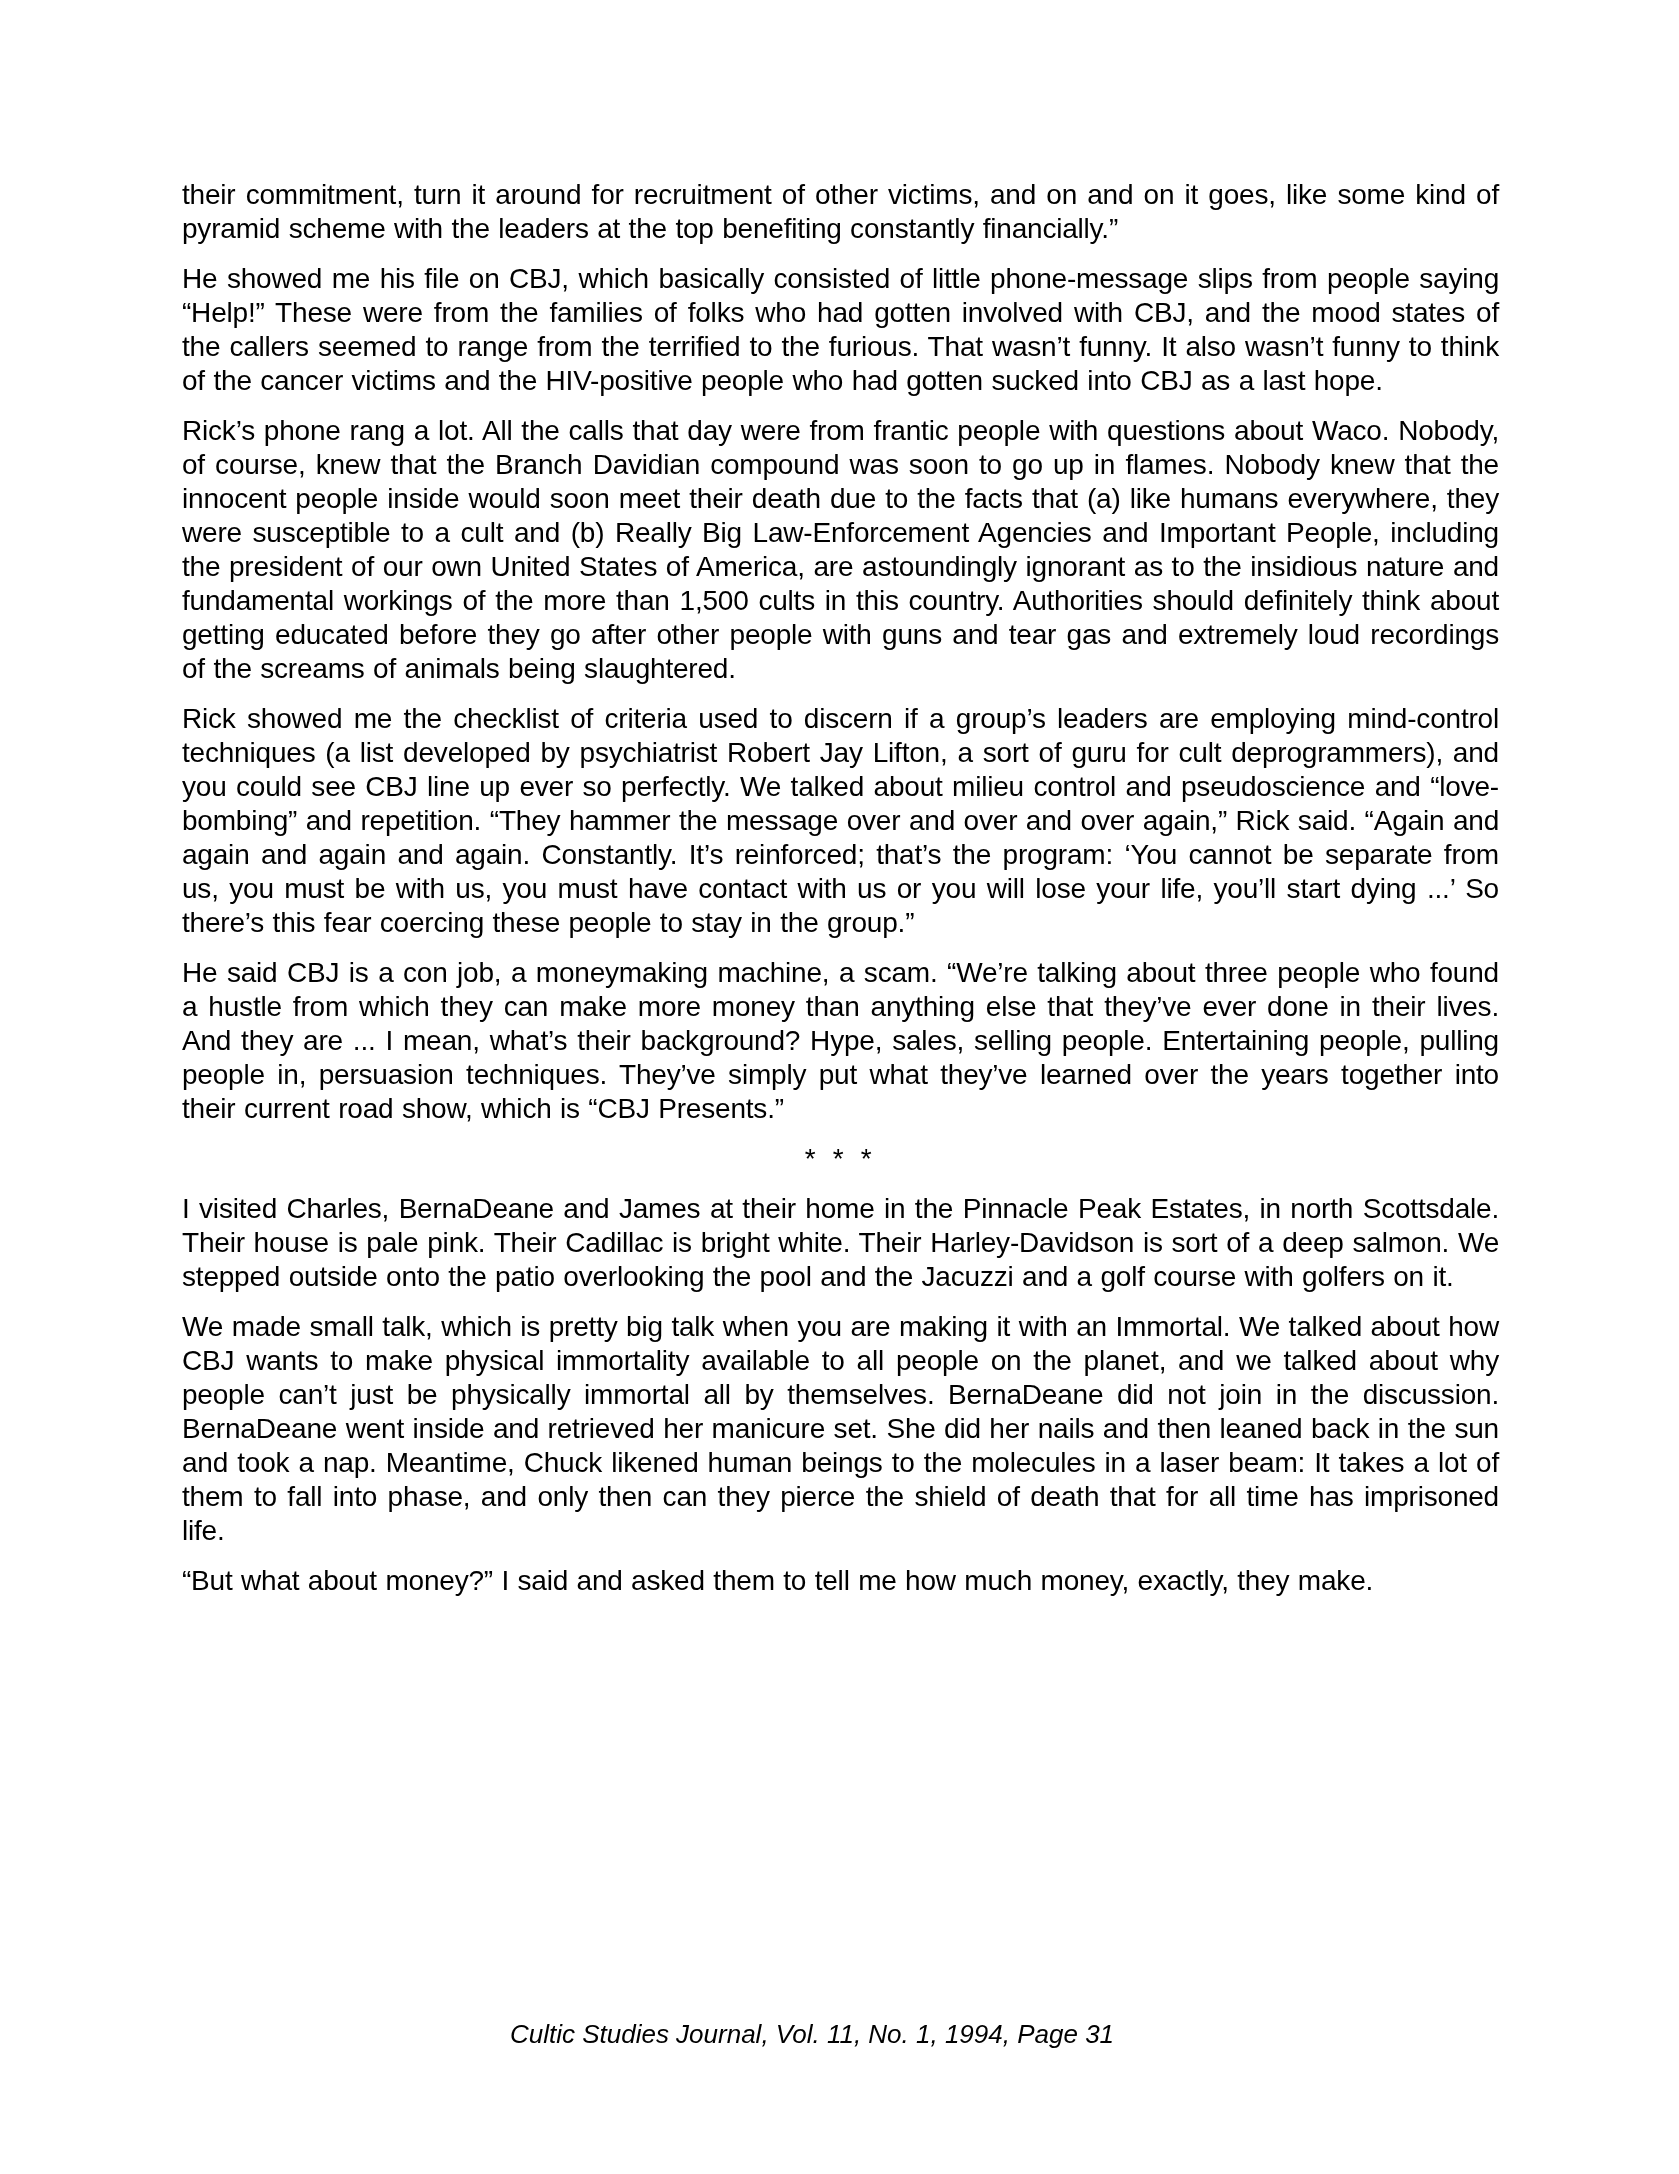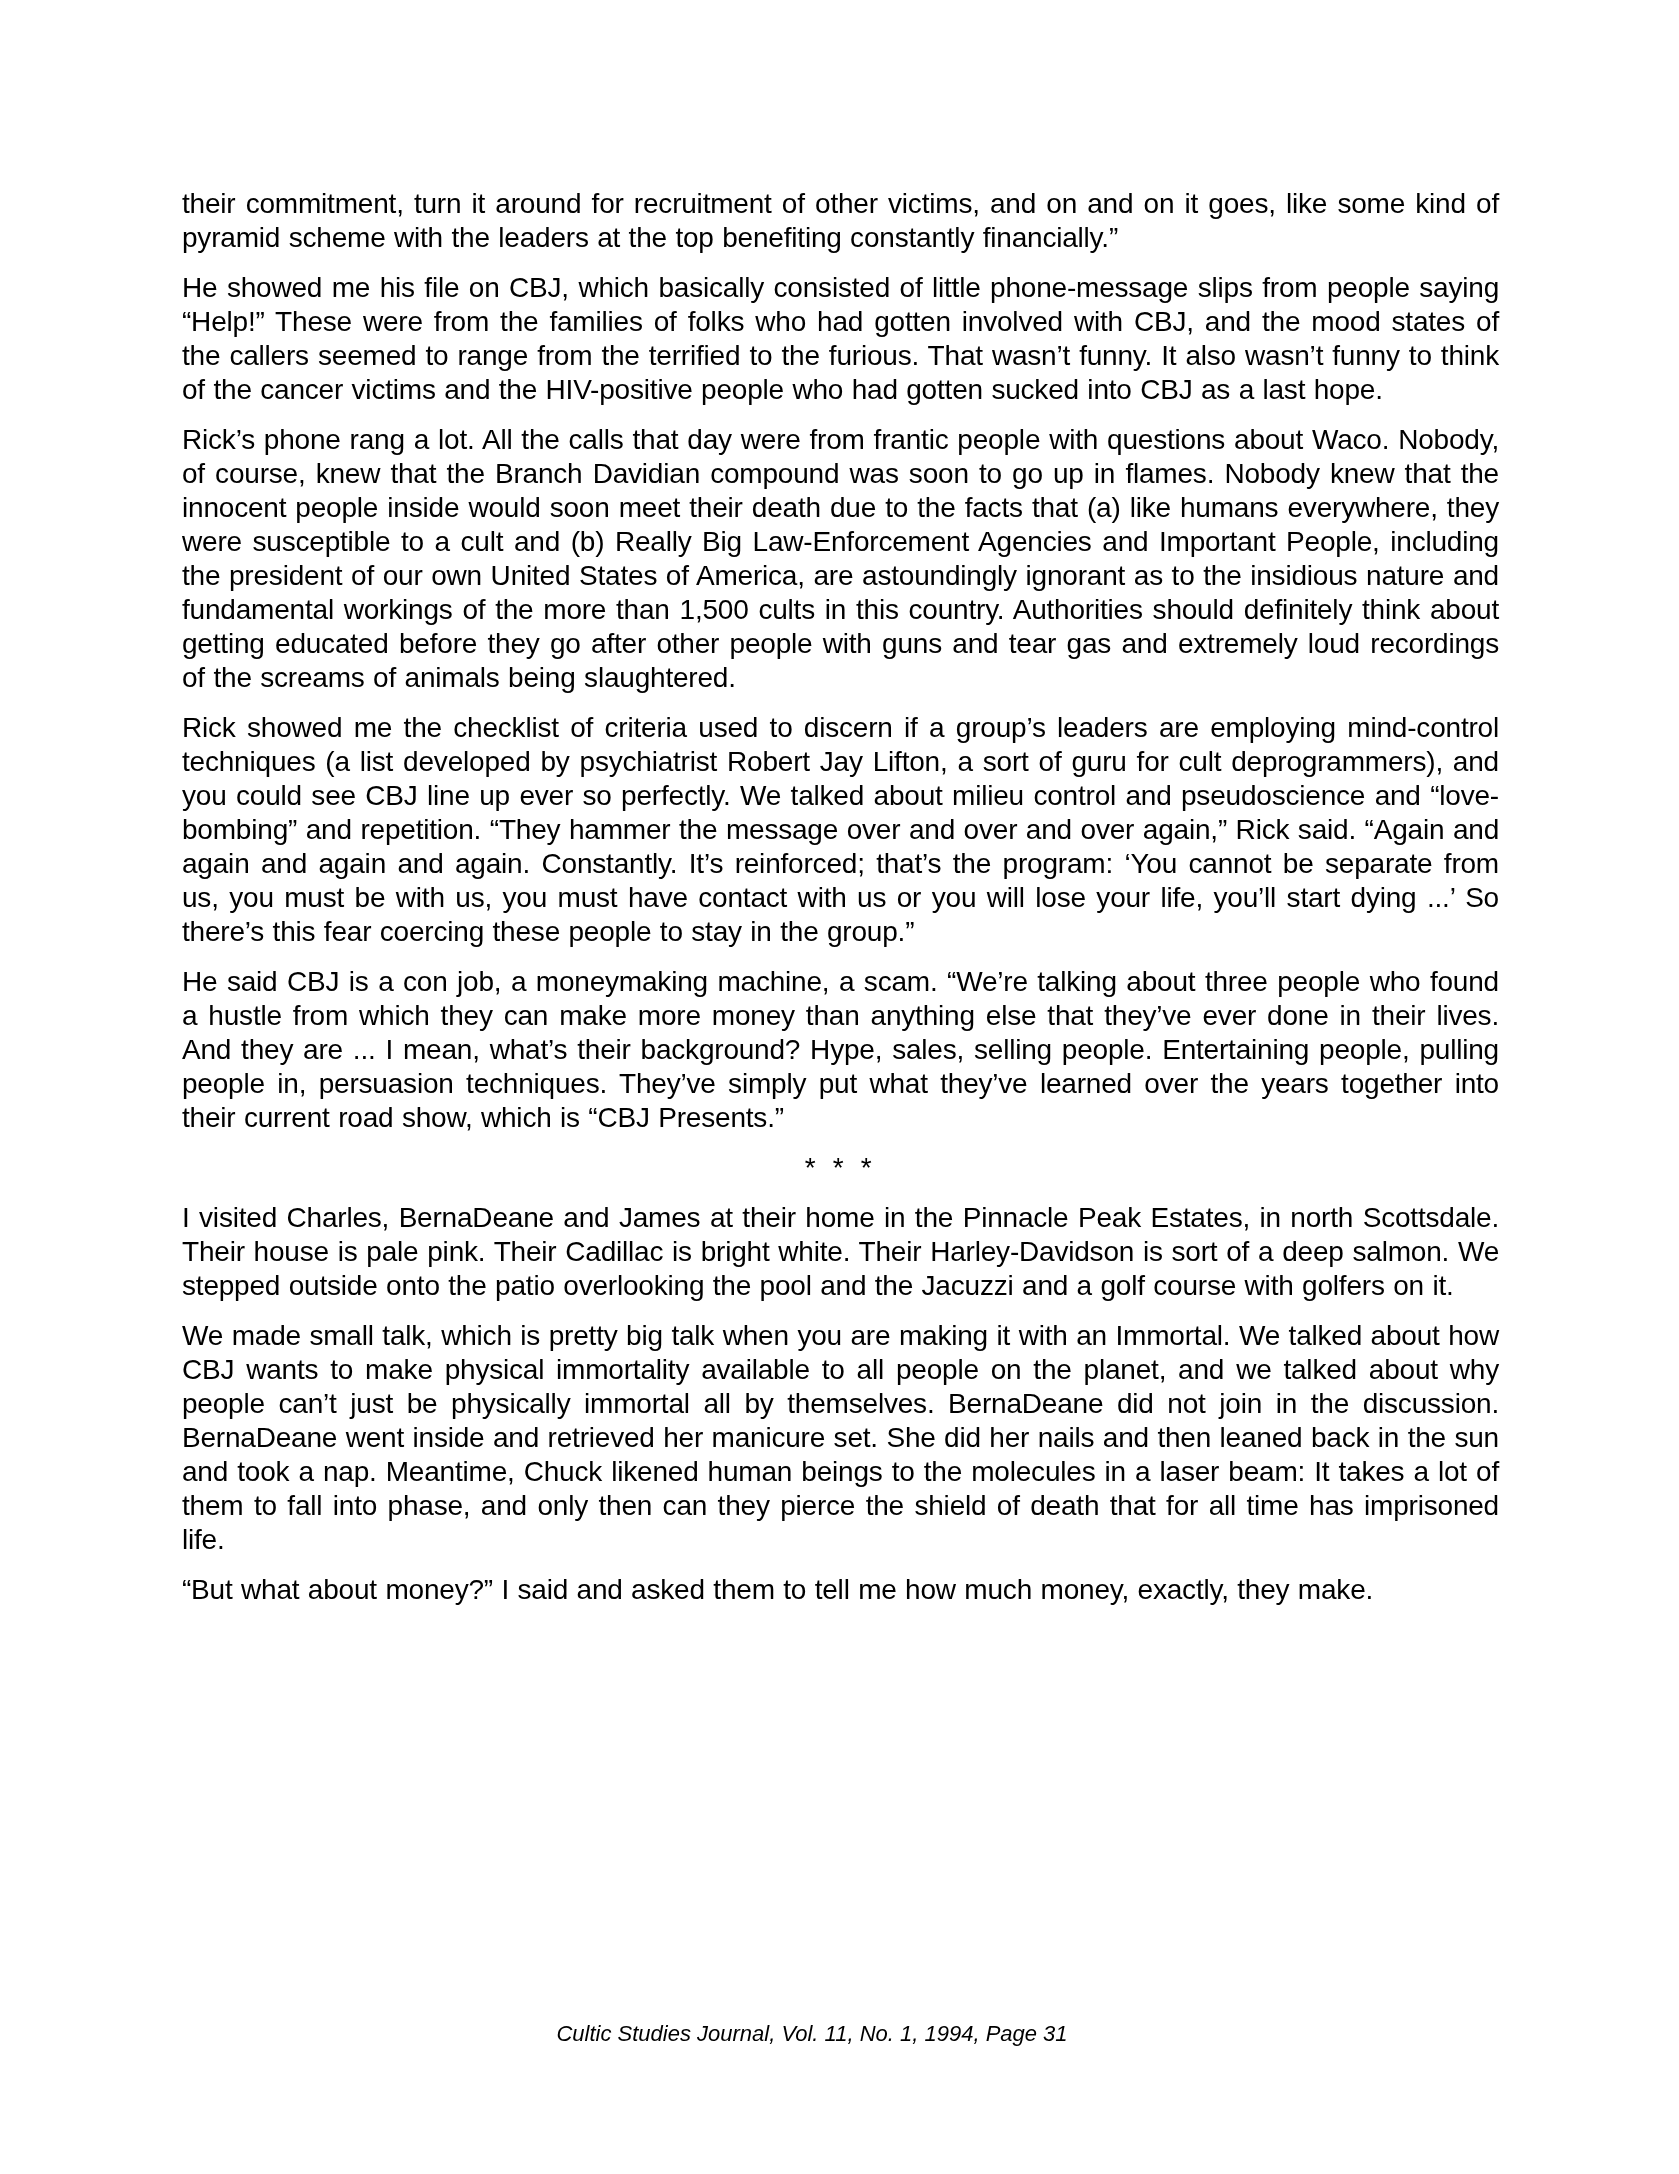--- a/index.html
+++ b/index.html
@@ -18,21 +18,21 @@
   .page {
     position: absolute;
     left: 0; top: 0;
     width: 1680px;
     height: 2174px;
     background: #ffffff;
   }
   .content {
     position: absolute;
     left: 182px;
-    top: 187px;
+    top: 178px;
     width: 1317px;
   }
   .content p {
     margin: 0 0 16px 0;
     font-size: 28px;
     line-height: 34px;
     text-align: justify;
     letter-spacing: -0.2px;
     word-spacing: 0.9px;
   }
@@ -43,21 +43,21 @@
     margin: 16px 0;
     letter-spacing: 4.7px;
   }
   .footer {
     position: absolute;
     left: 0;
     top: 2018px;
     width: 1624px;
     text-align: center;
     font-style: italic;
-    font-size: 22px;
+    font-size: 26px;
     line-height: 32px;
   }
 </style>
 </head>
 <body>
 
 <div class="page">
   <div class="content">
     <p>their commitment, turn it around for recruitment of other victims, and on and on it goes, like some kind of pyramid scheme with the leaders at the top benefiting constantly financially.”</p>
     <p>He showed me his file on CBJ, which basically consisted of little phone-message slips from people saying “Help!” These were from the families of folks who had gotten involved with CBJ, and the mood states of the callers seemed to range from the terrified to the furious. That wasn’t funny. It also wasn’t funny to think of the cancer victims and the HIV-positive people who had gotten sucked into CBJ as a last hope.</p>

